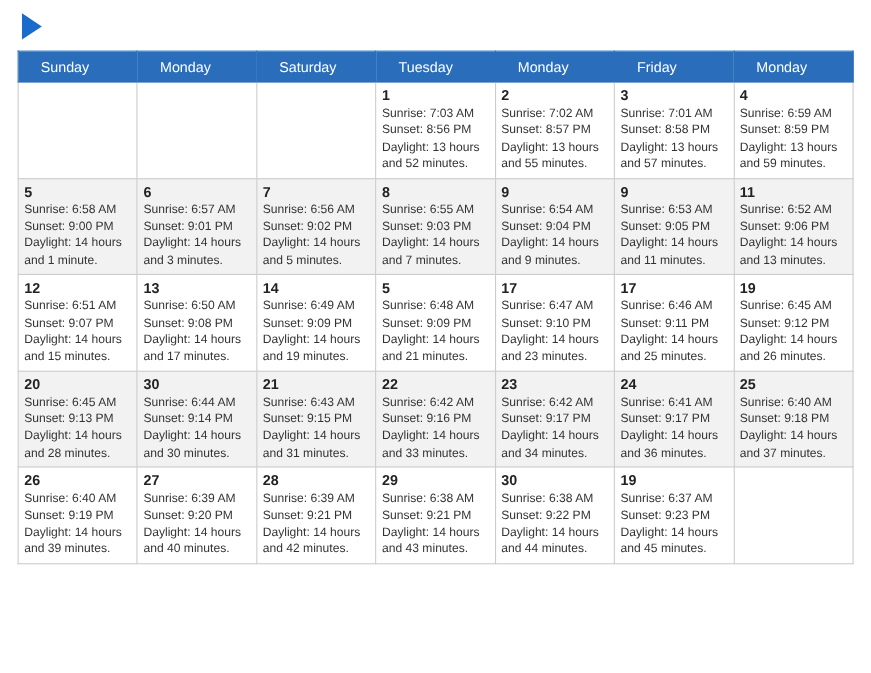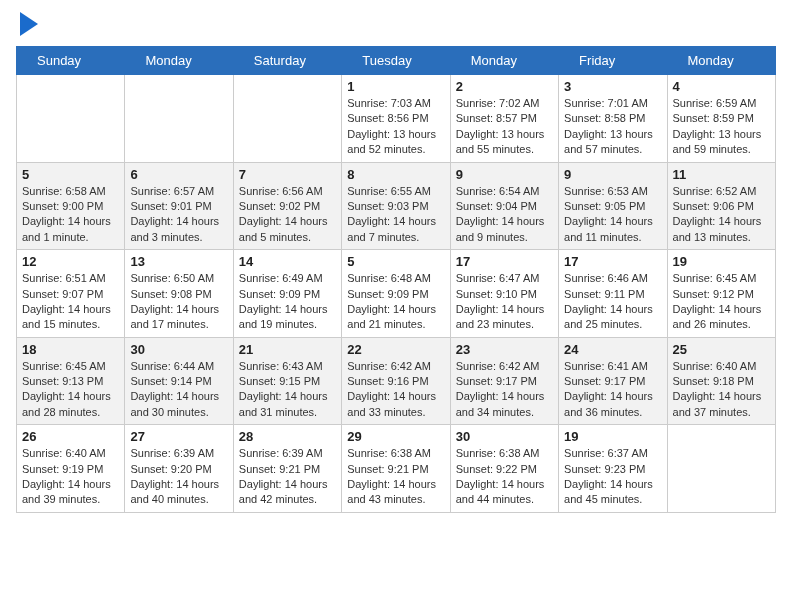--- a/index.html
+++ b/index.html
@@ -198,21 +198,21 @@
           <div class="day-num">17</div>
           <div class="day-info">Sunrise: 6:46 AM<br>Sunset: 9:11 PM<br>Daylight: 14 hours<br>and 25 minutes.</div>
         </td>
         <td>
           <div class="day-num">19</div>
           <div class="day-info">Sunrise: 6:45 AM<br>Sunset: 9:12 PM<br>Daylight: 14 hours<br>and 26 minutes.</div>
         </td>
       </tr>
       <tr>
         <td>
-          <div class="day-num">18</div>
+          <div class="day-num">20</div>
           <div class="day-info">Sunrise: 6:45 AM<br>Sunset: 9:13 PM<br>Daylight: 14 hours<br>and 28 minutes.</div>
         </td>
         <td>
           <div class="day-num">30</div>
           <div class="day-info">Sunrise: 6:44 AM<br>Sunset: 9:14 PM<br>Daylight: 14 hours<br>and 30 minutes.</div>
         </td>
         <td>
           <div class="day-num">21</div>
           <div class="day-info">Sunrise: 6:43 AM<br>Sunset: 9:15 PM<br>Daylight: 14 hours<br>and 31 minutes.</div>
         </td>

